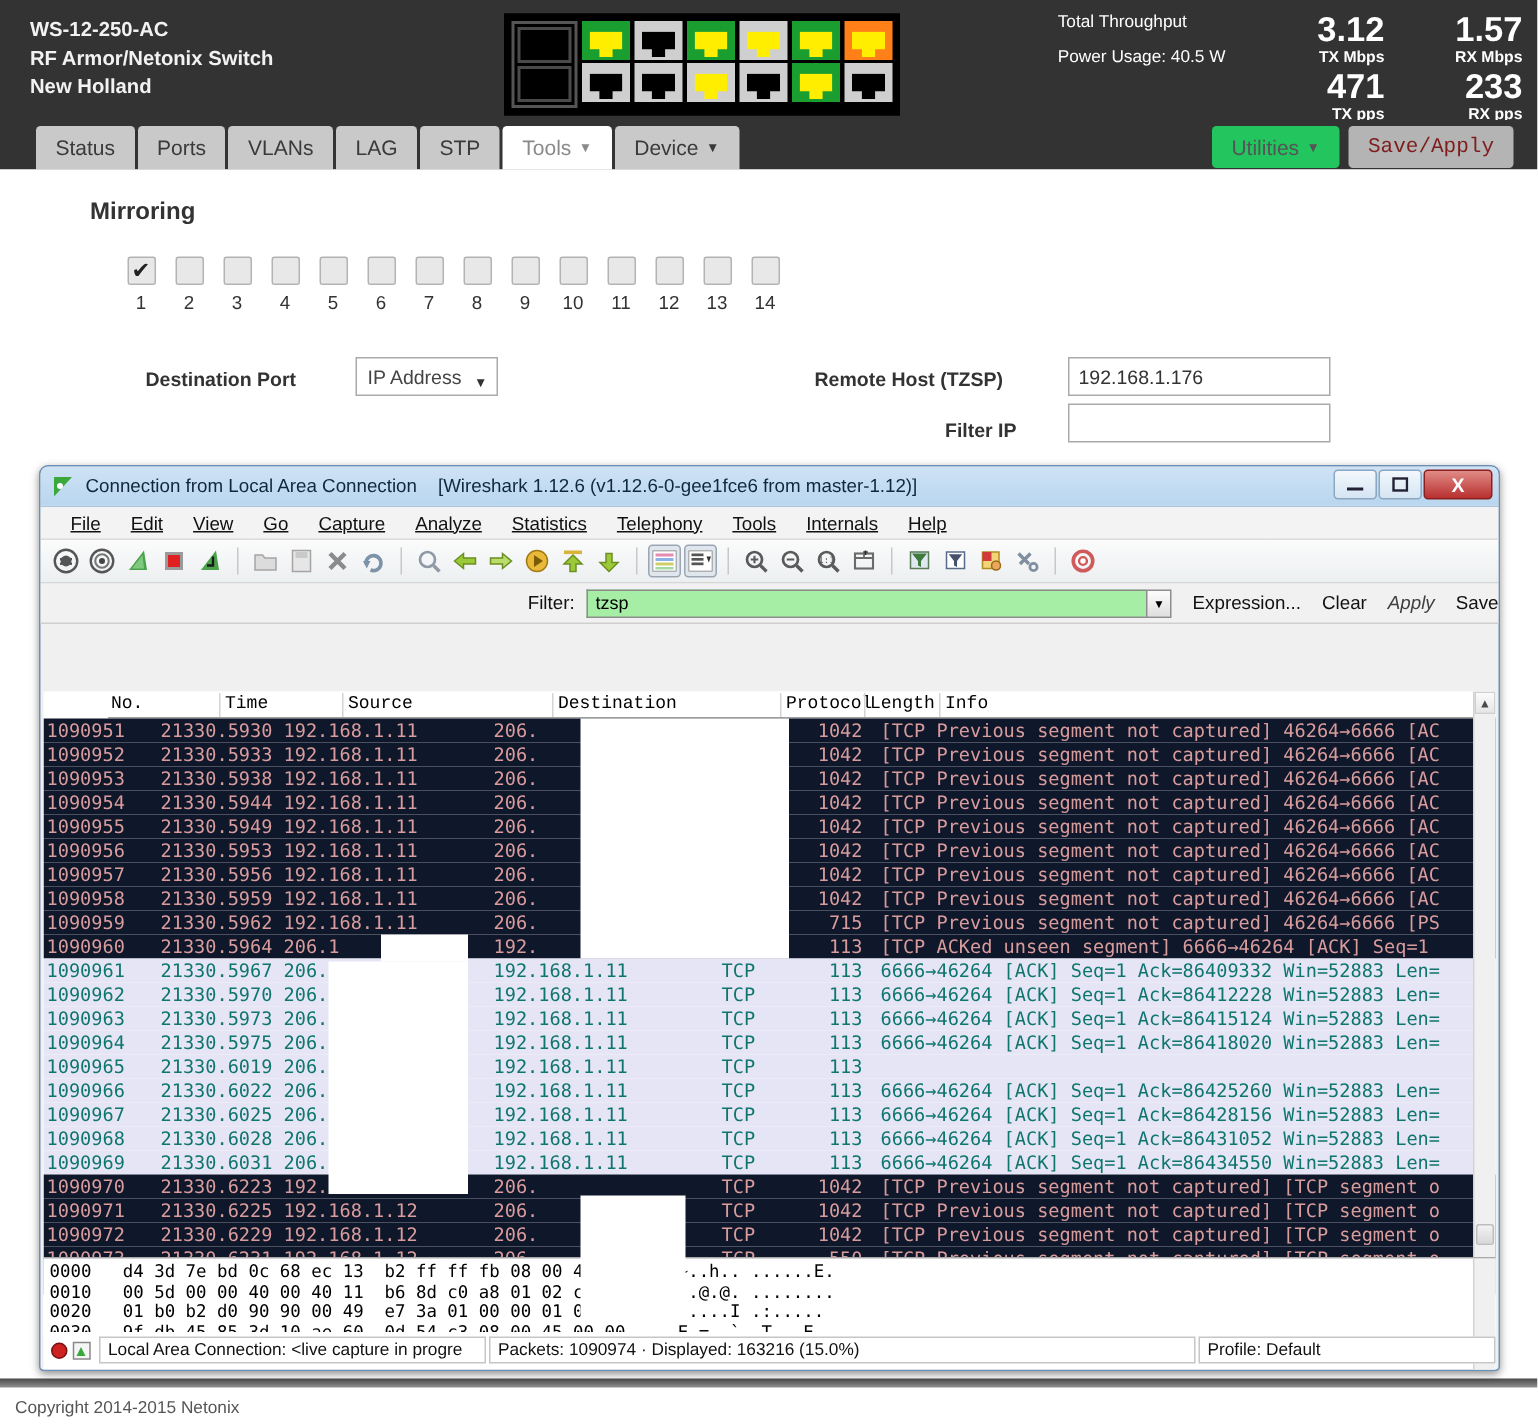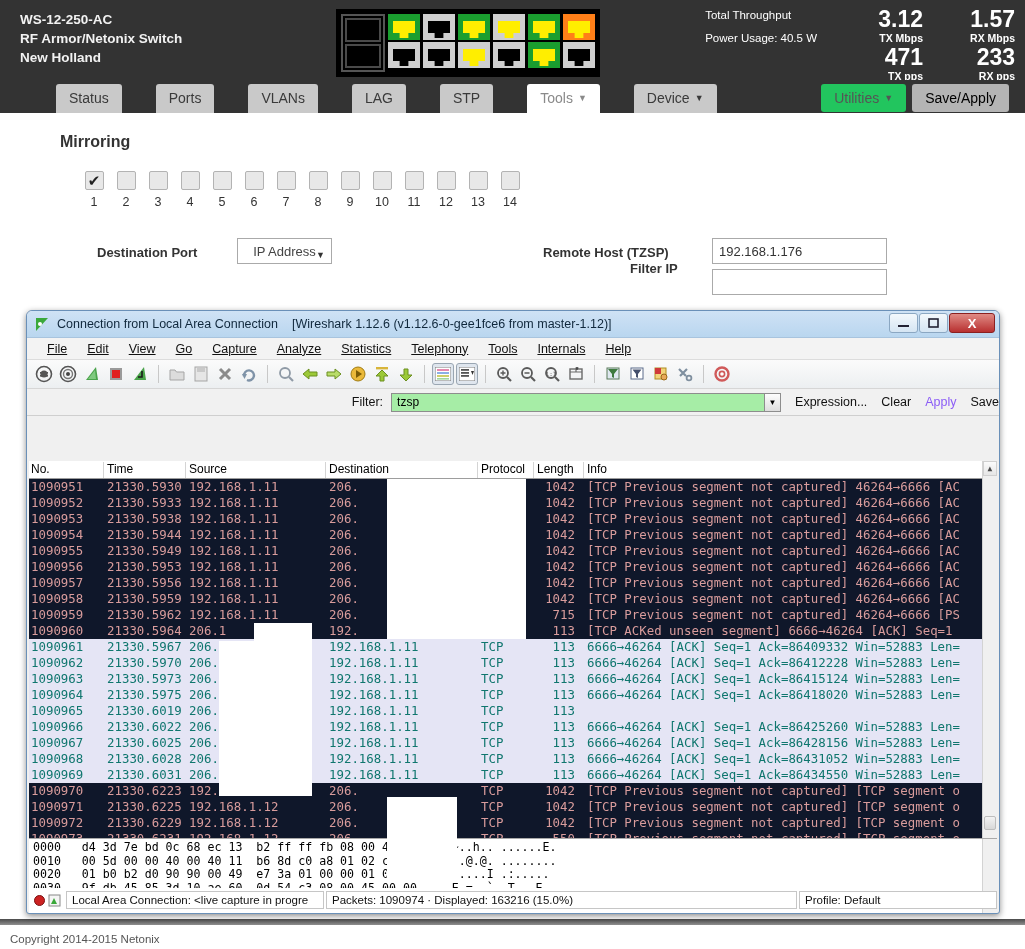--- a/index.html
+++ b/index.html
@@ -56,31 +56,31 @@
 
   
   .nx-tabbar {
     height:33px; background:#333333; position:relative;
     border-bottom:0;
   }
   .nx-tabs { position:absolute; left:24px; top:0; display:flex; align-items:flex-end; height:33px; }
   .nx-tab {
     background:#c9c9c9; color:#3a3a3a; font-size:14px;
     padding:6px 13px 7px 13px; margin-right:2px; cursor:pointer;
-    border-radius:3px 3px 0 0; white-space:nowrap;margin-left:32px;
+    border-radius:3px 3px 0 0; white-space:nowrap;
   }
   .nx-tab.active { background:#ffffff; color:#8a8a8a; }
   .caret { display:inline-block; margin-left:5px; font-size:9px; vertical-align:2px; }
 
   .nx-rbtns { position:absolute; right:16px; top:4px; display:flex; gap:6px; }
   .nx-btn {
     font-size:14px; padding:6px 13px; border-radius:3px; cursor:pointer; white-space:nowrap;
   }
   .nx-btn.white { background:#22c55e; color:#555; }
-  .nx-btn.grey { background:#b4b4b4; color:#000000; }
+  .nx-btn.grey { background:#b4b4b4; color:#7f1d1d;font-family:Liberation Mono, monospace; }
 
   
   .nx-body { position:absolute; left:0; right:0; top:113px; height:200px; background:#fff; }
   .nx-title { position:absolute; left:60px; top:20px; font-size:16px; font-weight:bold; color:#333; }
 
   .cbrow { position:absolute; left:78px; top:58px; display:flex; }
   .cbcell { width:32px; text-align:center; }
   .cbox {
     width:19px; height:19px; border:1px solid #b3b3b3; background:#e8e8e8;
     border-radius:2px; margin:0 auto; display:flex; align-items:center; justify-content:center;
@@ -88,21 +88,21 @@
   }
   .cblabel { font-size:12.5px; color:#333; margin-top:5px; }
 
   .fldlbl { position:absolute; font-size:13px; font-weight:bold; color:#333; }
   .fld {
     position:absolute; border:1px solid #aaa; background:#fff; height:26px;
     font-size:13px; color:#333; padding:3px 6px; line-height:19px;
   }
   .sel {
     position:absolute; border:1px solid #aaa; background:#fff; height:26px;
-    font-size:13px; color:#444; padding:3px 7px 3px 7px; line-height:19px; cursor:pointer;text-align:center;
+    font-size:13px; color:#444; padding:3px 7px 3px 7px; line-height:19px; cursor:pointer;
   }
   .sel .sc { position:absolute; right:6px; top:7px; font-size:9px; color:#333; }
 
   .nx-copy { position:absolute; left:10px; bottom:4px; font-size:11.5px; color:#555; }
   .nx-footline { position:absolute; left:0; right:0; bottom:24px; height:6px;
      background:linear-gradient(#4a4a4a,#8f8f8f); }
 
   
   #ws {
     position:absolute; left:26px; top:310px; width:974px; height:604px;
@@ -169,31 +169,31 @@
   .finput {
     flex:1; background:#a6eda6; border:1px solid #8d8d8d; border-right:0;
     font-size:12px; color:#000; padding:1px 5px; line-height:16px;
     font-family:"Liberation Sans", sans-serif;
   }
   .fdrop {
     width:17px; border:1px solid #8d8d8d; background:linear-gradient(#fdfdfd,#dedede);
     display:flex; align-items:center; justify-content:center; font-size:8px; cursor:pointer;
   }
   .fbtn { font-size:12.5px; color:#111; margin-left:14px; cursor:pointer; white-space:nowrap;}
-  .fbtn.dis { color:#8b5cf6; }
+  .fbtn.dis { color:#404040;font-style:italic; }
 
   
   .plist {
     position:absolute; left:2px; right:2px; top:150px; height:682px;
     background:#fff; overflow:hidden;
     font-family:"DejaVu Sans Mono", monospace;
   }
   .phead {
     height:18px; background:#fff; border-bottom:1px solid #9d9d9d;
-    position:relative; font-family:Liberation Sans, sans-serif;
+    position:relative; font-family:Liberation Mono, monospace;margin-left:43px;
   }
   .phead span {
     position:absolute; top:1px; font-size:12px; color:#000;
   }
   .phead i.div { position:absolute; top:1px; width:1px; height:16px; background:#d4d4d4; }
   .prow {
     height:16px; line-height:16px; white-space:pre; font-size:12.4px;
     position:relative; overflow:hidden;
   }
   .prow.dark { background:#0f172a; color:#d99c9c; }
@@ -455,21 +455,21 @@
 
     <div class="fldlbl" style="left:97px; top:132px;">Destination Port</div>
     <div class="sel" style="left:237px; top:125px; width:95px;">
       <span>IP Address</span>
       <span class="sc">▼</span>
     </div>
 
     <div class="fldlbl" style="left:543px; top:132px;">Remote Host (TZSP)</div>
     <div class="fld" style="left:712px; top:125px; width:175px;">192.168.1.176</div>
 
-    <div class="fldlbl" style="left:630px; top:148px;">Filter IP</div>
+    <div class="fldlbl" style="left:630px; top:166px;">Filter IP</div>
     <div class="fld" style="left:712px; top:156px; width:175px;"></div>
   </div>
 
   <div class="nx-footline"></div>
   <div class="nx-copy">Copyright 2014-2015 Netonix</div>
 </div>
 
 <div id="ws">
 
   <div class="ws-title">

